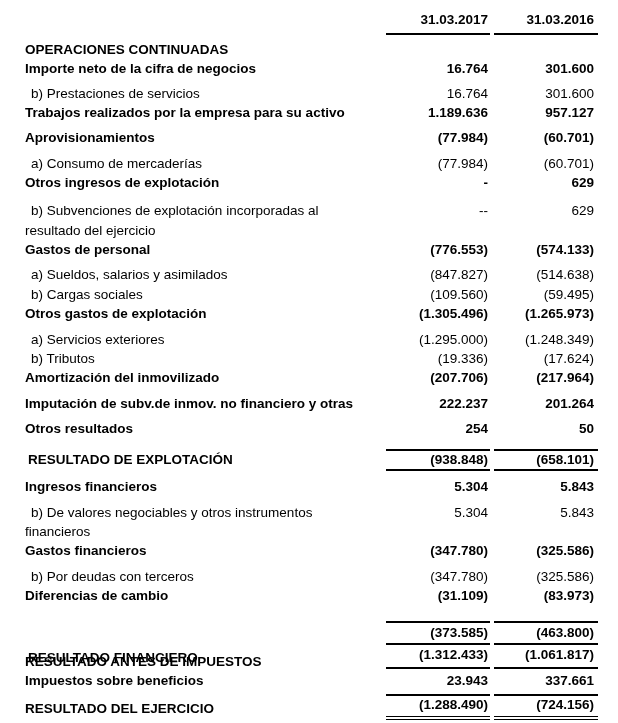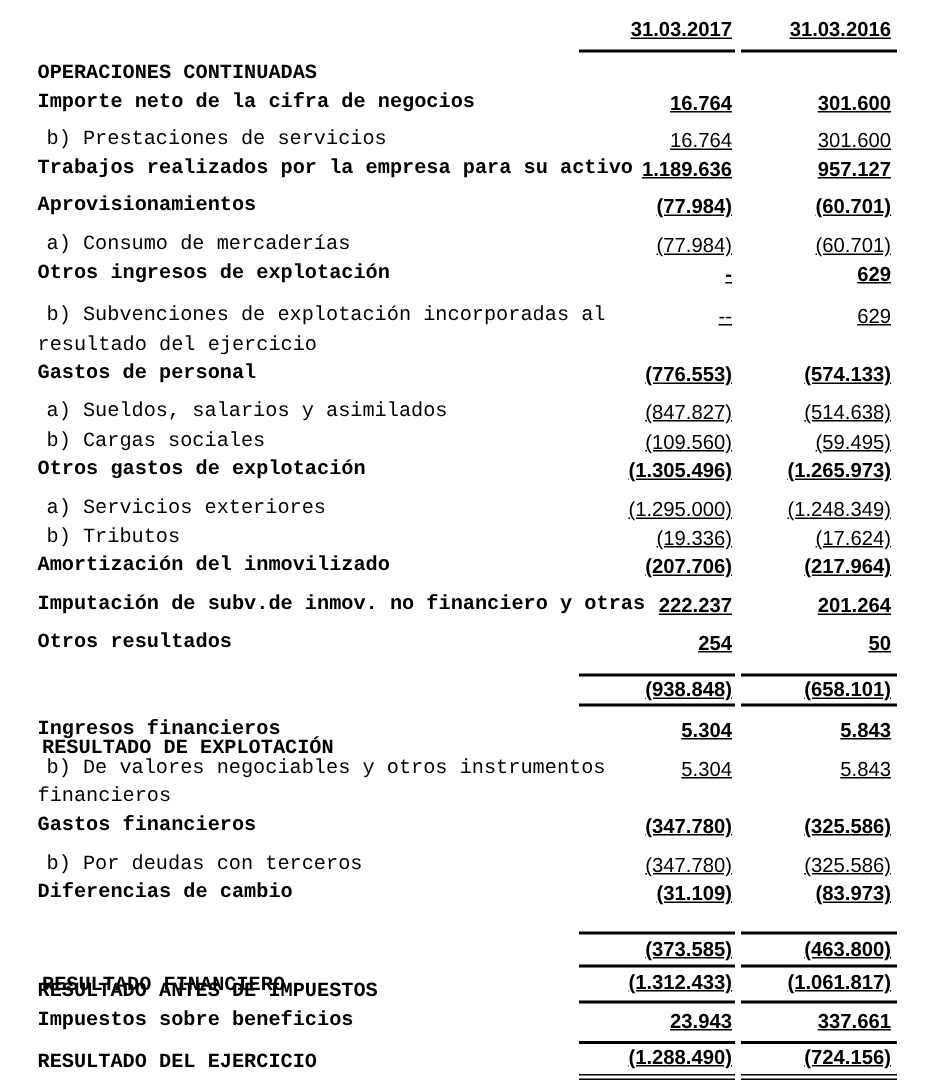--- a/index.html
+++ b/index.html
@@ -2,24 +2,24 @@
 <html><head>
 <meta charset="utf-8">
 <style>
   html, body { margin: 0; padding: 0; background: #ffffff; }
   body {
     width: 618px; height: 723px; position: relative; overflow: hidden;
     font-family: "Liberation Sans", sans-serif; color: #000000;
     font-size: 13.5px;
   }
   .row { position: absolute; left: 0; width: 618px; }
-  .label { position: absolute; left: 25px; white-space: nowrap; font-family: Liberation Mono, monospace; }
+  .label { position: absolute; left: 25px; white-space: nowrap; }
   .label.sub { left: 31px; }
   .label.wrap2 { left: 25px; }
-  .val { position: absolute; text-align: center; white-space: nowrap; text-decoration: underline; }
+  .val { position: absolute; text-align: center; white-space: nowrap; }
   .c1 { right: 130px; }
   .c2 { right: 24px; }
   .b { font-weight: bold; }
   .hdr { font-weight: bold; }
   .line { position: absolute; height: 1.5px; background: #000; }
   .l1 { left: 386px; width: 104px; }
   .l2 { left: 494px; width: 104px; }
   .dbl { height: 1px; border-top: 1.5px solid #000; border-bottom: 1.5px solid #000; background: transparent; height: 2px; }
 </style>
 </head>
@@ -116,21 +116,21 @@
 </div>
 <div class="row" style="top:421px;">
   <span class="label b">Otros resultados</span>
   <span class="val c1 b">254</span>
   <span class="val c2 b">50</span>
 </div>
 
 <div class="line l1" style="top:449px;"></div>
 <div class="line l2" style="top:449px;"></div>
 <div class="row" style="top:452px;">
-  <span class="label b" style="left:28px;margin-top:40px;">RESULTADO DE EXPLOTACIÓN</span>
+  <span class="label b" style="left:28px;">RESULTADO DE EXPLOTACIÓN</span>
   <span class="val c1 b">(938.848)</span>
   <span class="val c2 b">(658.101)</span>
 </div>
 <div class="line l1" style="top:469px;"></div>
 <div class="line l2" style="top:469px;"></div>
 
 <div class="row" style="top:479px;">
   <span class="label b">Ingresos financieros</span>
   <span class="val c1 b">5.304</span>
   <span class="val c2 b">5.843</span>

